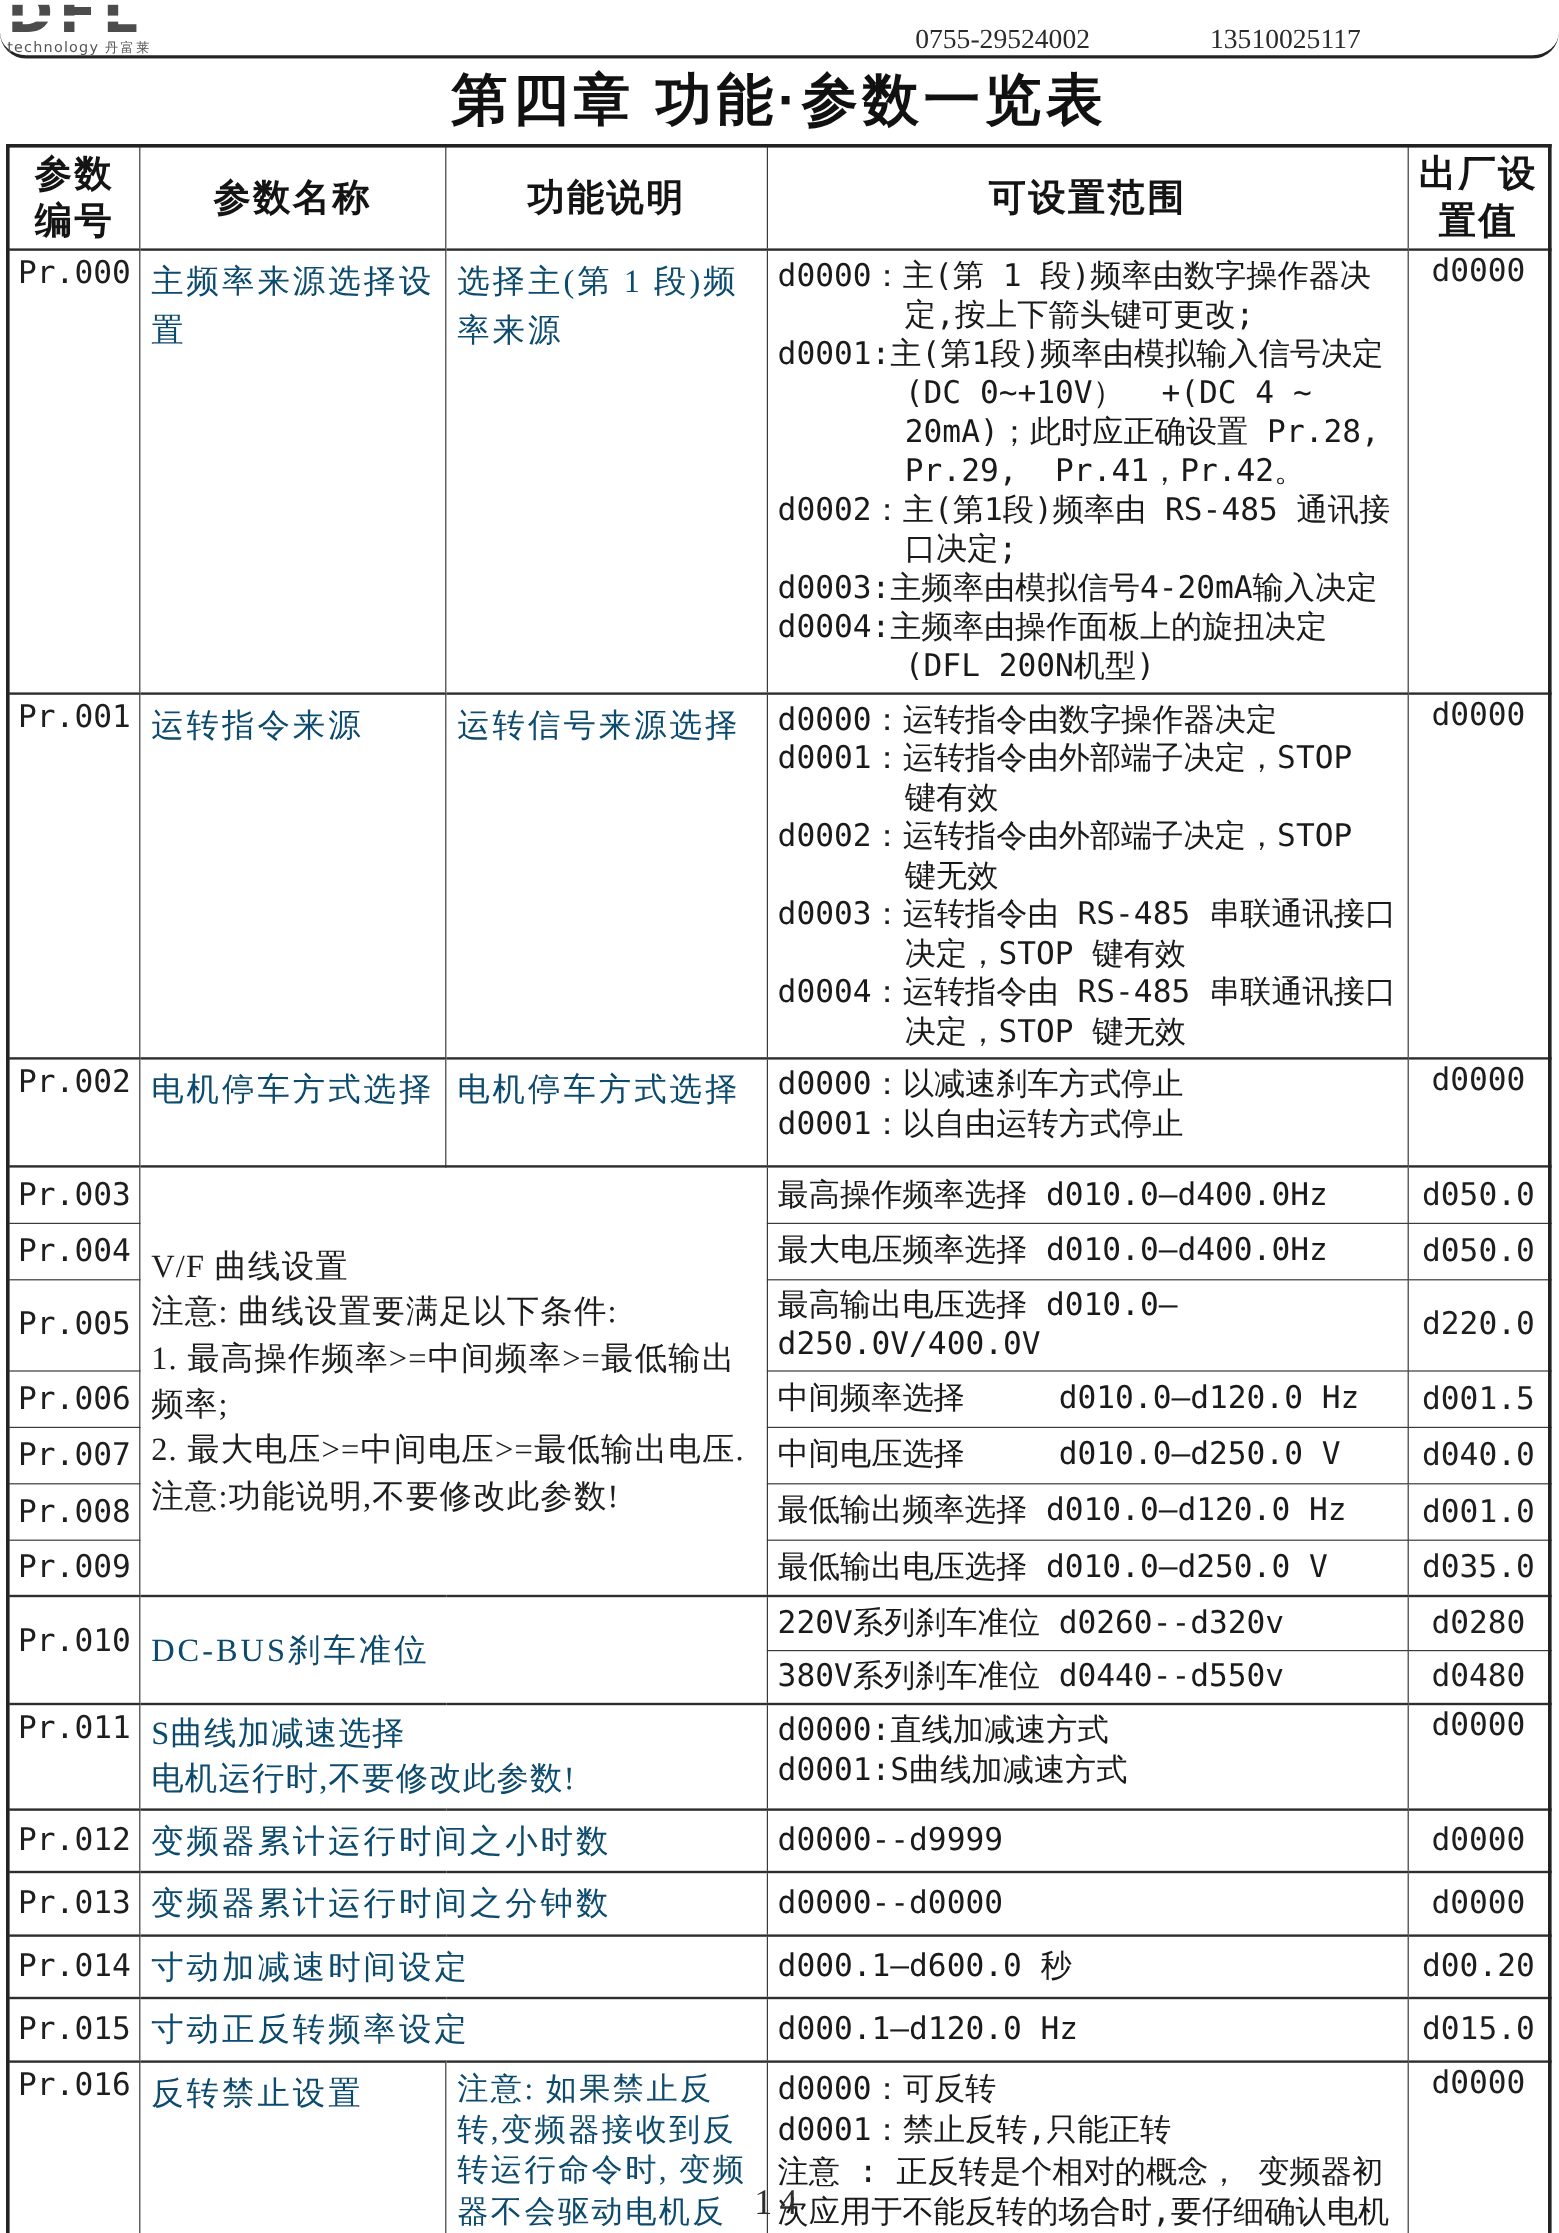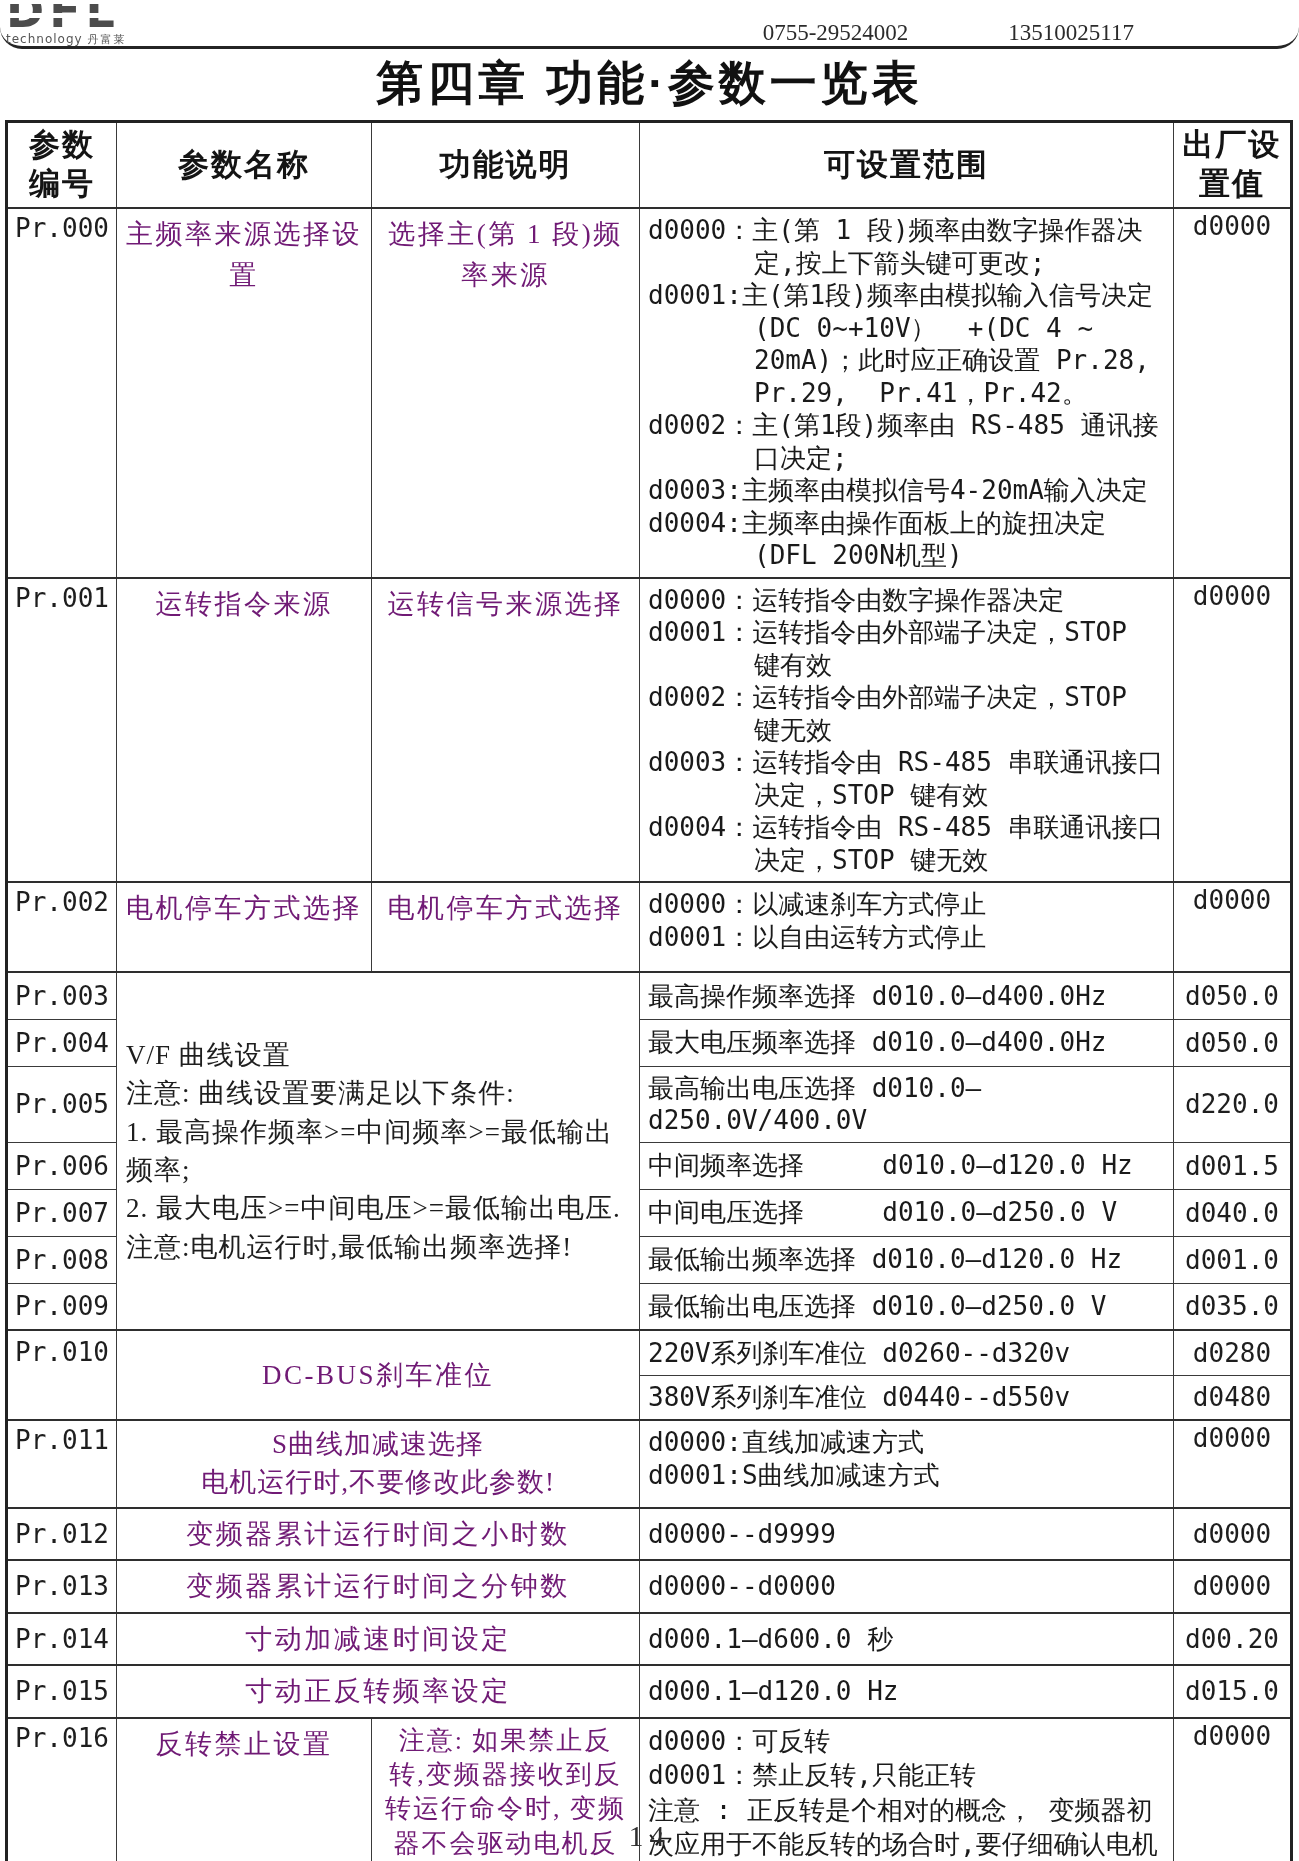--- a/index.html
+++ b/index.html
@@ -39,37 +39,37 @@
     font-size:31px;font-weight:bold;letter-spacing:2px;
     text-align:center;color:#141414;height:82px;line-height:1.25;
   }
   th.hd-id{padding:0 21px;}
   th.hd-def{padding:0 6px;}
   .c-id{
     text-align:center;font-family:"DejaVu Sans Mono","Liberation Mono",monospace;
     font-size:26px;padding:4px 0;
   }
   .c-name,.c-desc{
-    font-size:27px;padding:5px 9px;letter-spacing:2.5px;line-height:1.5;color:#701a75;text-align:center;
+    font-size:27px;padding:5px 9px;letter-spacing:2.5px;line-height:1.5;color:#0c4a6e;
   }
   .c-note{font-size:27px;padding:4px 9px;letter-spacing:1px;line-height:1.42;vertical-align:top;}
   .c-range{
     font-size:26px;padding:5px 8px;line-height:1.25;
     font-family:"DejaVu Sans Mono","Liberation Mono",monospace;color:#1a1a1a;
   }
   .c-def{
     text-align:center;font-family:"DejaVu Sans Mono","Liberation Mono",monospace;
     font-size:26px;padding:2px 4px;
   }
   .rline{white-space:pre-wrap;}
   .hang{padding-left:106px;text-indent:-106px;}
   .nline{white-space:pre-wrap;}
   tr.vtop > td{vertical-align:top;}
   td.vmid{vertical-align:middle;}
-  td.vtop2{vertical-align:top;padding-top:6px;}
+  td.vtop2{vertical-align:top;padding-top:22px;}
   
   tr.r000{height:356px;} tr.r001{height:304px;} tr.r002{height:90px;}
   tr.rsm{height:47px;} tr.r010{height:45px;} tr.r011{height:64px;}
   tr.rmd{height:45px;border-radius:25px;} tr.r016{height:168px;}
   tr.r016 .c-desc{font-size:26px;line-height:1.32;letter-spacing:2px;}
   tr.r016 .c-range{line-height:1.33;}
   
   .page-num{
     position:absolute;left:0;right:0;bottom:8px;text-align:center;
     font-size:30px;color:#2e2e2e;letter-spacing:6px;
@@ -164,21 +164,21 @@
       <td class="c-def">d0000</td>
     </tr>
 
     <tr class="sec rsm">
       <td class="c-id">Pr.003</td>
       <td class="c-note" colspan="2" rowspan="7">
         <div class="nline">V/F 曲线设置</div>
         <div class="nline">注意: 曲线设置要满足以下条件:</div>
         <div class="nline">1. 最高操作频率&gt;=中间频率&gt;=最低输出频率;</div>
         <div class="nline">2. 最大电压&gt;=中间电压&gt;=最低输出电压.</div>
-        <div class="nline">注意:电机运行时,最低输出频率选择!</div>
+        <div class="nline">注意:功能说明,不要修改此参数!</div>
       </td>
       <td class="c-range">
           <div class="rline">最高操作频率选择 d010.0—d400.0Hz</div>
         </td>
       <td class="c-def">d050.0</td>
     </tr>
     <tr class="rsm">
       <td class="c-id">Pr.004</td>
       <td class="c-range">
           <div class="rline">最大电压频率选择 d010.0—d400.0Hz</div>

